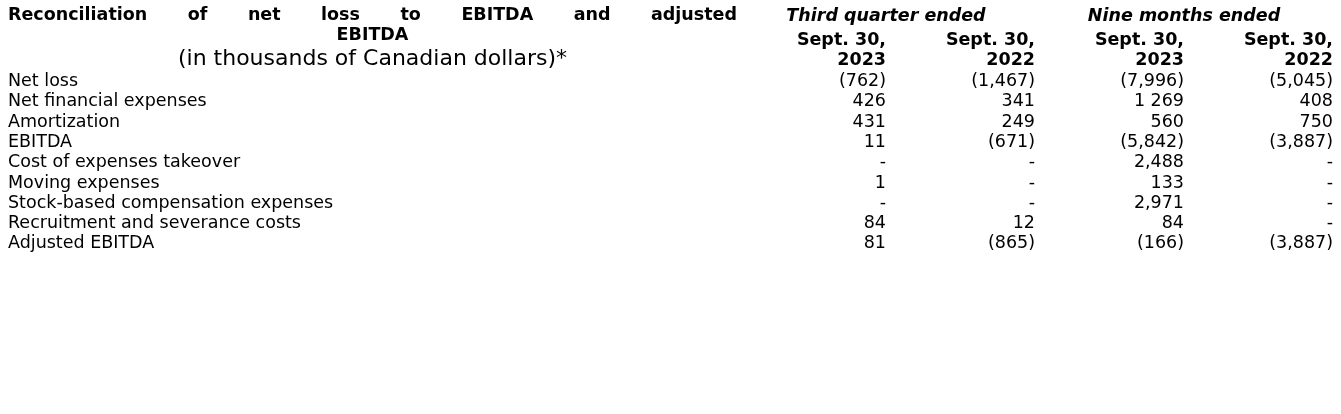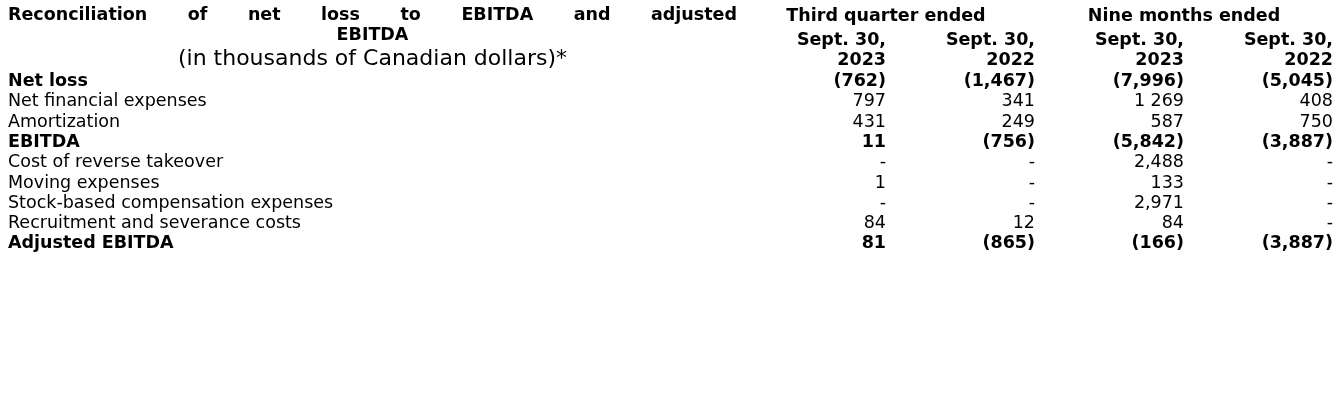--- a/index.html
+++ b/index.html
@@ -45,21 +45,21 @@
   }
 
   
   .row-top-thick > td, .row-top-thick > th { border-top: 2.5px solid #000; }
   .row-bot-thick > td, .row-bot-thick > th { border-bottom: 2.5px solid #000; }
 
   
   .vsep-left { border-left: 1.2px solid #000; }
   .vsep-left-thick { border-left: 2.5px solid #000; }
 
-  .bold { font-weight: bold; }
+  .bold { font-weight: normal; }
   .just {
     text-align: justify;
     text-align-last: justify;
     -moz-text-align-last: justify;
   }
   .hdr-title {
     font-weight: bold;
     padding: 3px 6px 2px 2px;
   }
   .sub-note {
@@ -70,21 +70,21 @@
     font-weight: bold;
     text-align: center;
     padding: 3px 4px 3px 4px;
   }
   .colhdr {
     font-weight: bold;
     text-align: right;
     padding: 3px 10px 2px 6px;
     line-height: 1.18;
   }
-  .nowrap { white-space: nowrap; }
+  .nowrap { white-space: nowrap; font-style: italic; }
 </style>
 </head>
 <body>
 
 <div class="table-wrap">
   <table class="fin">
     <colgroup>
       <col class="c-label">
       <col class="c-num">
       <col class="c-num">
@@ -125,44 +125,44 @@
       <tr class="row-top-thick">
         <td class="lbl bold">Net loss</td>
         <td class="num bold vsep-left-thick">(762)</td>
         <td class="num bold vsep-left">(1,467)</td>
         <td class="num bold vsep-left-thick">(7,996)</td>
         <td class="num bold vsep-left">(5,045)</td>
       </tr>
 
       <tr class="row-top-thick">
         <td class="lbl">Net financial expenses</td>
-        <td class="num vsep-left-thick">797</td>
+        <td class="num vsep-left-thick">426</td>
         <td class="num vsep-left">341</td>
         <td class="num vsep-left-thick">1 269</td>
         <td class="num vsep-left">408</td>
       </tr>
 
       <tr>
         <td class="lbl">Amortization</td>
         <td class="num vsep-left-thick">431</td>
         <td class="num vsep-left">249</td>
-        <td class="num vsep-left-thick">587</td>
+        <td class="num vsep-left-thick">560</td>
         <td class="num vsep-left">750</td>
       </tr>
 
       <tr class="row-top-thick">
         <td class="lbl bold">EBITDA</td>
         <td class="num bold vsep-left-thick">11</td>
-        <td class="num bold vsep-left">(756)</td>
+        <td class="num bold vsep-left">(671)</td>
         <td class="num bold vsep-left-thick">(5,842)</td>
         <td class="num bold vsep-left">(3,887)</td>
       </tr>
 
       <tr class="row-top-thick">
-        <td class="lbl">Cost of reverse takeover</td>
+        <td class="lbl">Cost of expenses takeover</td>
         <td class="num vsep-left-thick">-</td>
         <td class="num vsep-left">-</td>
         <td class="num vsep-left-thick">2,488</td>
         <td class="num vsep-left">-</td>
       </tr>
 
       <tr>
         <td class="lbl">Moving expenses</td>
         <td class="num vsep-left-thick">1</td>
         <td class="num vsep-left">-</td>

